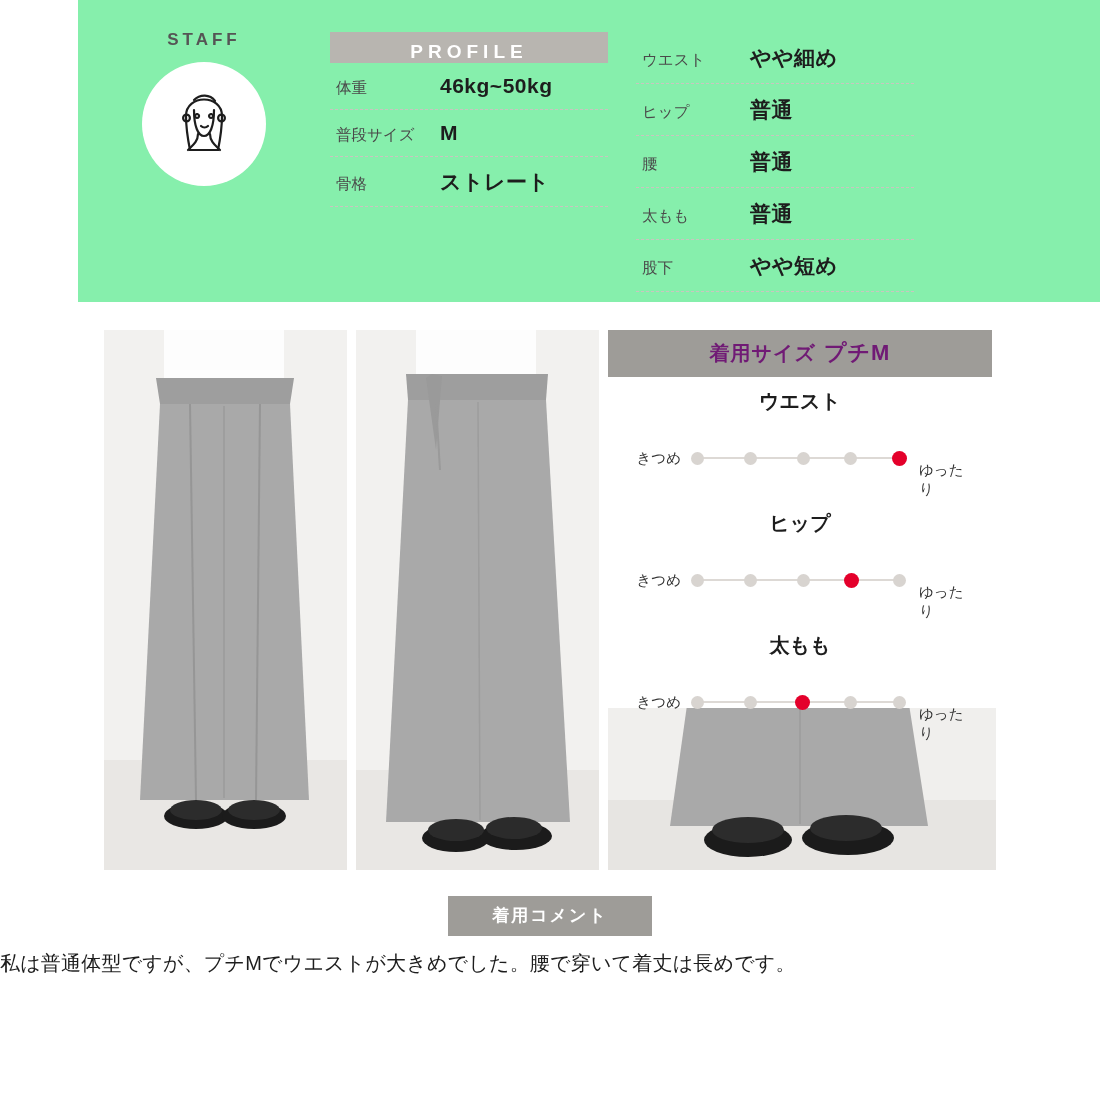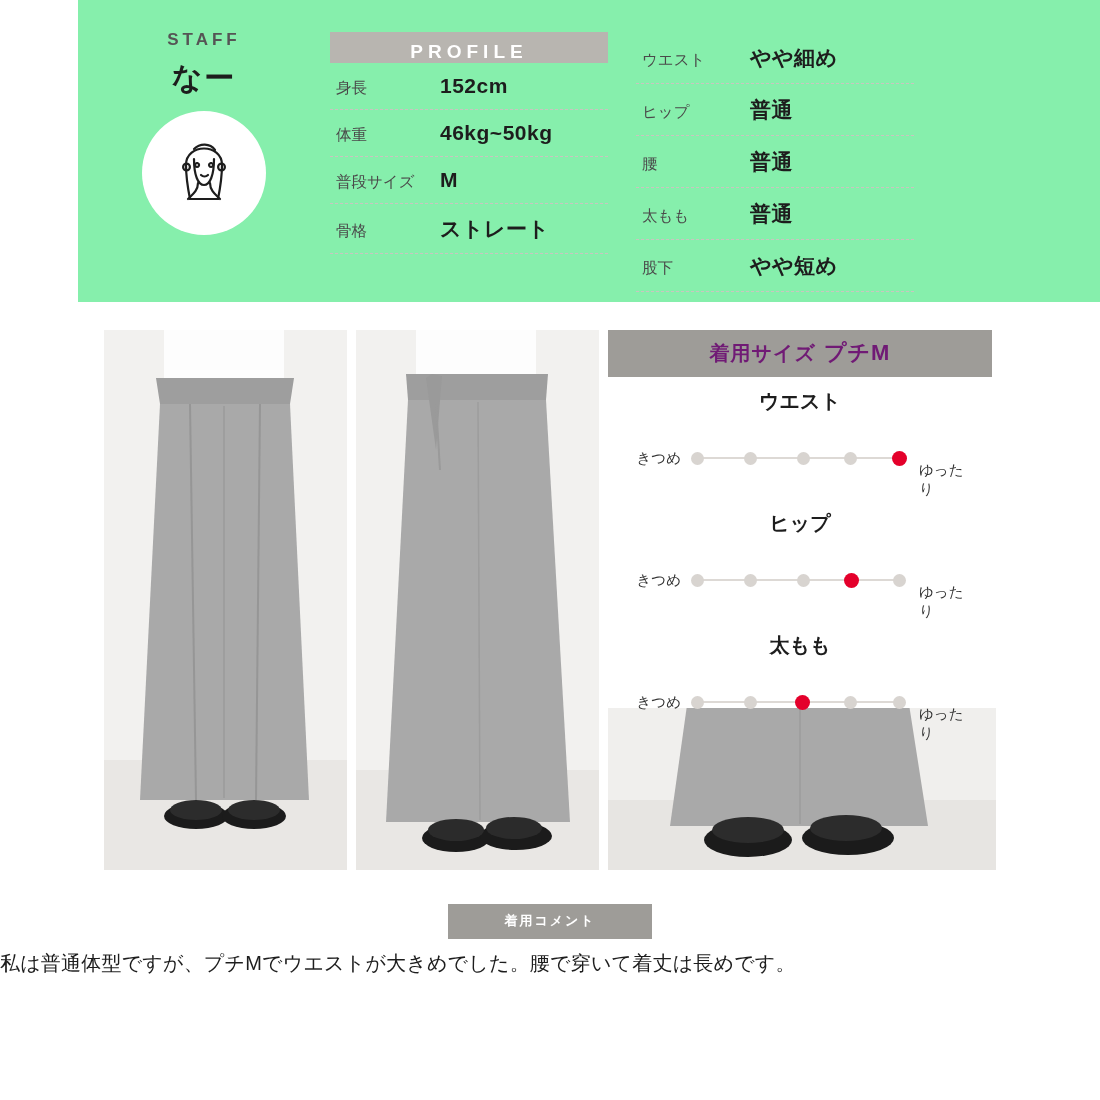--- a/index.html
+++ b/index.html
@@ -154,46 +154,44 @@
   .dot.on { background: #e4002b; width: 15px; height: 15px; top: 3px; }
 
   
   .comment-head {
     position: absolute;
     left: 448px; top: 896px;
     width: 204px;
     background: #9e9c98;
     color: #fff;
     text-align: center;
-    font-size: 13px;
+    font-size: 17px;
     font-weight: 700;
     letter-spacing: 2px;
     padding: 8px 0 9px;
-    margin-top: 8px;
   }
   .comment-text {
     position: absolute;
     left: 0; top: 950px;
     width: 1100px;
     text-align: left;
     font-size: 20px;
     color: #1d1d1d;
     letter-spacing: 0.2px;
   }
 </style>
 </head>
 <body>
 
 <div class="page">
 
   <div class="profile-panel">
 
     <div class="staff-col">
       <div class="staff-label">STAFF</div>
-      <div class="staff-name">なー</div>
       <div class="avatar-wrap">
         <svg width="108" height="108" viewBox="0 0 108 108">
           <g fill="none" stroke="#1d1d1d" stroke-width="2.2" stroke-linecap="round" stroke-linejoin="round">
             <path d="M36 46 C36 24, 72 24, 72 46 C72 58, 70 70, 68 80"></path>
             <path d="M40 80 C38 70, 36 58, 36 46"></path>
             <path d="M44 30 C50 24, 60 24, 65 31"></path>
             <path d="M44 40 C44 56, 48 66, 54 66 C60 66, 64 56, 64 40"></path>
             <path d="M47 44 a2 2 0 1 0 0.1 0"></path>
             <path d="M61 44 a2 2 0 1 0 0.1 0"></path>
             <path d="M51 56 C53 58, 56 58, 58 56"></path>
@@ -206,24 +204,20 @@
         </svg>
       </div>
     </div>
 
     <div class="profile-tables">
 
       <div class="ptab left">
         <div class="ptab-head">PROFILE</div>
 
         <div class="prow">
-          <div class="pk">身長</div>
-          <div class="pv">152cm</div>
-        </div>
-        <div class="prow">
           <div class="pk">体重</div>
           <div class="pv">46kg~50kg</div>
         </div>
         <div class="prow">
           <div class="pk">普段サイズ</div>
           <div class="pv">M</div>
         </div>
         <div class="prow">
           <div class="pk">骨格</div>
           <div class="pv">ストレート</div>

